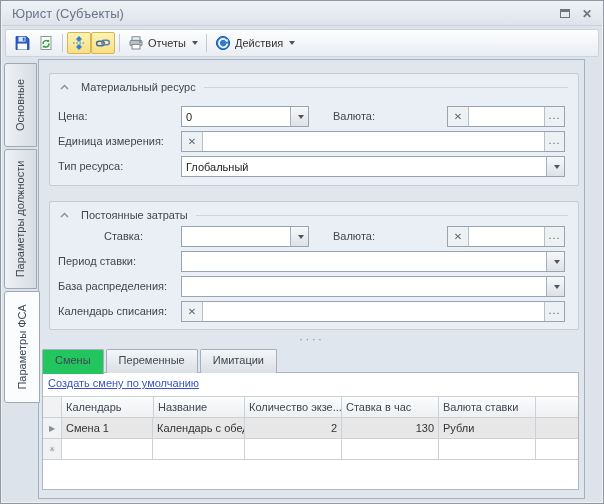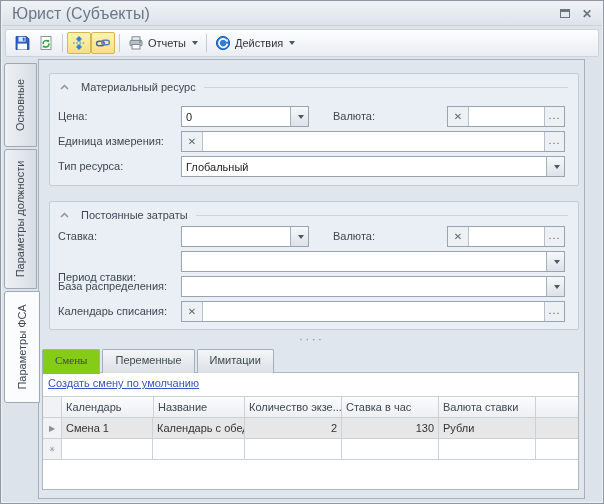--- a/index.html
+++ b/index.html
@@ -5,21 +5,21 @@
   * { margin:0; padding:0; box-sizing:border-box; }
   body { background:#fff; font-family:"Liberation Sans", sans-serif; }
   .window { position:relative; width:604px; height:504px; background:#dce3ea;
     border:1px solid #8f97a0; box-shadow: inset 0 0 0 1px #eef1f5; overflow:hidden;
     font-size:11px; color:#3f4752; }
 
   
   .titlebar { position:absolute; left:1px; right:1px; top:1px; height:24px;
     background:linear-gradient(#eef2f6,#dde3ea); border-bottom:1px solid #c9d0d8;
     display:flex; align-items:center; padding:0 10px; }
-  .title { font-size:16px; color:#6b7685; }
+  .title { font-size:13px; color:#6b7685; }
   .tb-btns { margin-left:auto; display:flex; align-items:center; gap:12px; }
   .max-box { display:inline-block; width:10px; height:9px; border:1px solid #6b7480; border-top:3px solid #6b7480; }
   .close-glyph { color:#6b7480; font-size:12px; font-weight:bold; line-height:10px; }
 
   
   .toolbar { position:absolute; left:4px; right:4px; top:28px; height:28px;
     background:linear-gradient(#fdfefe,#e9edf2); border:1px solid #ccd3db; border-radius:2px;
     display:flex; align-items:center; padding:0 4px; }
   .tbtn { height:22px; min-width:24px; display:flex; align-items:center; justify-content:flex-end;
     gap:4px; padding:0 3px; border:1px solid transparent; border-radius:2px; color:#333; }
@@ -57,21 +57,21 @@
   .fld .dbtn { width:18px; background:linear-gradient(#f6f8fa,#dde2e8); border-left:1px solid #a6b0bc;
     display:flex; align-items:center; justify-content:center; }
 
   .splitter { position:absolute; top:274px; left:0; right:0; text-align:center;
     color:#8b95a0; font-size:13px; letter-spacing:2px; line-height:10px; }
 
   
   .btabs { position:absolute; left:3px; top:289px; display:flex; gap:2px; height:24px; z-index:2; }
   .btab { padding:4px 12px 0 12px; background:linear-gradient(#f4f6f8,#dbe0e5);
     border:1px solid #a5afba; border-bottom:none; border-radius:2px 2px 0 0; color:#3f4752; }
-  .btab.active { background:#84cc16; height:25px; z-index:3;font-family:Liberation Serif, serif; }
+  .btab.active { background:#22c55e; height:25px; z-index:3; }
 
   
   .shift-panel { position:absolute; left:3px; top:312px; width:537px; height:118px;
     background:#fff; border:1px solid #aeb8c2; z-index:1; }
   .create-link { position:absolute; left:5px; top:4px; color:#3953c4; text-decoration:underline; cursor:pointer; }
 
   .grid { position:absolute; left:0; top:23px; right:0; }
   .grow { display:flex; height:21px; border-bottom:1px solid #ccd1d6; background:#fff; }
   .grow.header { height:22px; background:linear-gradient(#fbfcfd,#edeff2); border-top:1px solid #ccd1d6; }
   .grow.selected { background:#e7e7e7; }
@@ -207,35 +207,35 @@
 
     <div class="group" style="top:141px; height:129px;">
       <div class="group-header">
         <svg width="9" height="6" viewBox="0 0 9 6">
           <polyline points="1,5 4.5,1.5 8,5" fill="none" stroke="#8894a2" stroke-width="1.5"></polyline>
         </svg>
         <span class="group-title">Постоянные затраты</span>
         <span class="group-rule"></span>
       </div>
 
-      <span class="flabel" style="top:24px;">Ставка:</span>
+      <span class="flabel" style="top:24px;margin-left:46px;">Ставка:</span>
       <div class="fld" style="left:131px; top:24px; width:128px;">
         <span class="val"></span>
         <span class="dbtn">
             <span class="arr-down"></span>
           </span>
       </div>
       <span class="flabel" style="left:283px; top:24px;">Валюта:</span>
       <div class="fld" style="left:397px; top:24px; width:118px;">
         <span class="xbtn">✕</span>
         <span class="val"></span>
         <span class="ebtn">...</span>
       </div>
 
-      <span class="flabel" style="top:49px;margin-top:16px;">Период ставки:</span>
+      <span class="flabel" style="top:49px;">Период ставки:</span>
       <div class="fld" style="left:131px; top:49px; width:384px;">
         <span class="val"></span>
         <span class="dbtn">
             <span class="arr-down"></span>
           </span>
       </div>
 
       <span class="flabel" style="top:74px;">База распределения:</span>
       <div class="fld" style="left:131px; top:74px; width:384px;">
         <span class="val"></span>

